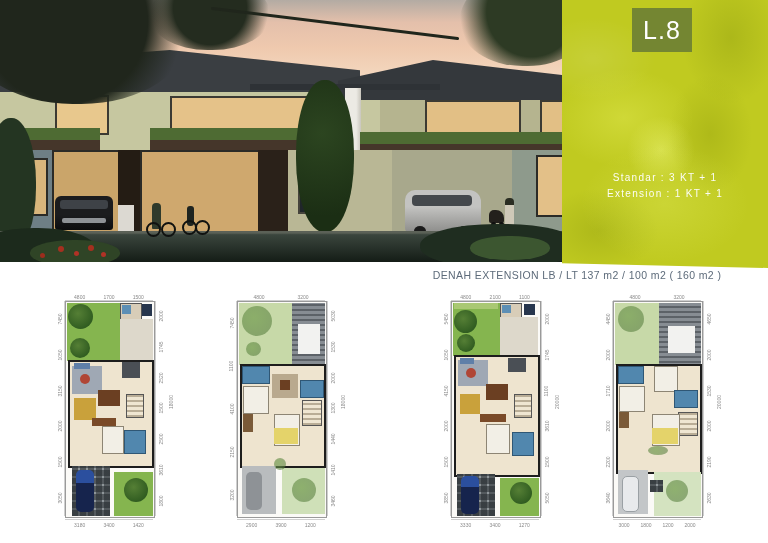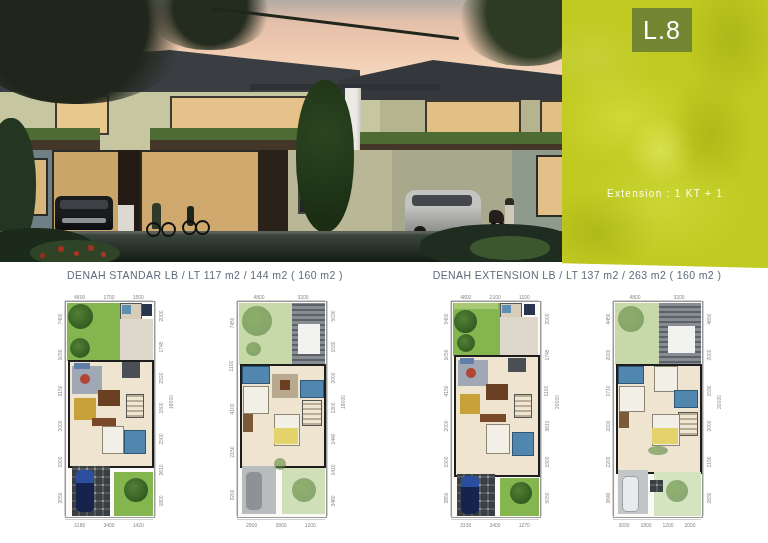--- a/index.html
+++ b/index.html
@@ -147,25 +147,25 @@
     <i class="ab" style="left:101px;top:252px;width:5px;height:5px;background:#b03226;border-radius:50%;"></i>
     <i class="ab" style="left:40px;top:253px;width:5px;height:5px;background:#9c2d1d;border-radius:50%;"></i>
     <i class="ab blob" style="left:420px;top:224px;width:160px;height:44px;background:#1f2d20;"></i>
     <i class="ab blob" style="left:470px;top:236px;width:80px;height:24px;background:#3c5630;"></i>
   </div>
 
   <div class="panel">
     <div class="codebox">
       <span>L.8</span>
     </div>
+    <div class="pspec" style="top:172px;">Standar :   3 KT + 1</div>
     <div class="pspec" style="top:188px;">Extension : 1 KT + 1</div>
   </div>
 
-  <div class="caption" style="left:60px;">DENAH STANDAR  LB / LT  117 m2 / 144 m2 ( 160 m2 )</div>
-  <div class="caption" style="left:432px;">DENAH EXTENSION  LB / LT  137 m2 / 263 m2 (  160 m2 )</div>
+  <div class="caption" style="left:432px;">DENAH EXTENSION  LB / LT  137 m2 / 100 m2 (  160 m2 )</div>
 
   <div class="plan" style="left:43px;">
     <div class="dims dims-h dtop">
         <span>4800</span>
         <span>1700</span>
         <span>1500</span>
       </div>
     <div class="dims dims-v dleft">
         <span>7450</span>
         <span>1050</span>

